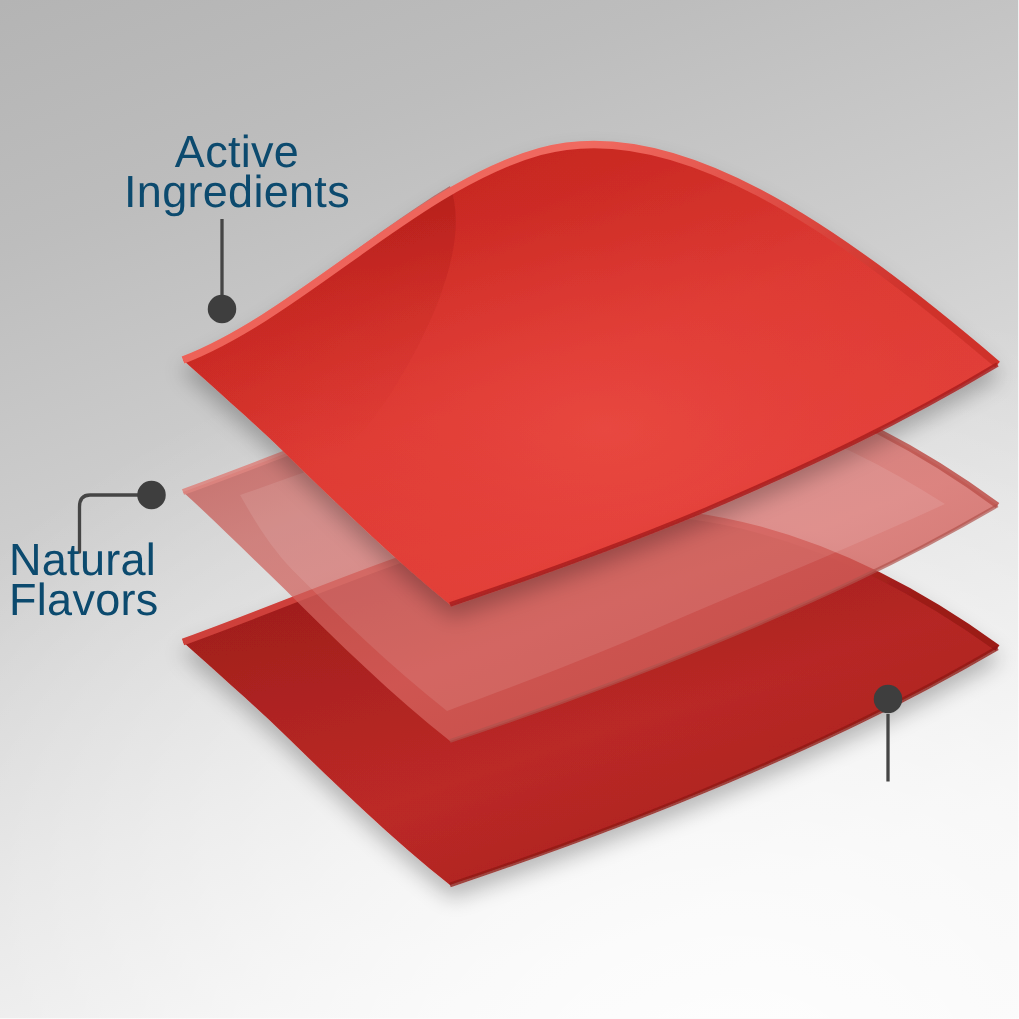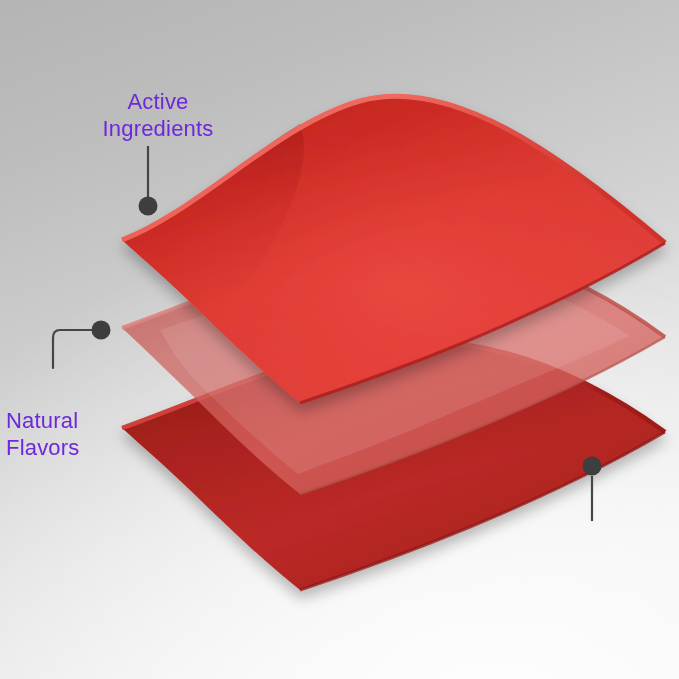--- a/index.html
+++ b/index.html
@@ -20,38 +20,37 @@
     background:
       radial-gradient(ellipse 150% 120% at 72% 108%, rgba(255,255,255,0.95) 0%, rgba(255,255,255,0.55) 32%, rgba(255,255,255,0.0) 66%),
       linear-gradient(160deg, #b4b4b4 0%, #bdbdbd 18%, #cfcfcf 42%, #e1e1e1 64%, #eeeeee 84%, #f1f1f1 100%);
   }
   #art {
     position: absolute;
     inset: 0;
   }
   .callout-label {
     position: absolute;
-    color: #6d28d9;
-    font-size: 22px;
+    color: #0c4a6e;
+    font-size: 30px;
     line-height: 27px;
     letter-spacing: 0.2px;
     white-space: pre-line;
   }
   #label-active {
     left: 78px;
     top: 88px;
     width: 160px;
     text-align: center;
   }
   #label-natural {
     left: 6px;
     top: 360px;
     width: 150px;
     text-align: left;
-    margin-top: 47px;
   }
   #label-vegan {
     left: 520px;
     top: 518px;
     width: 159px;
     text-align: center;
   }
 </style>
 </head>
 <body>

